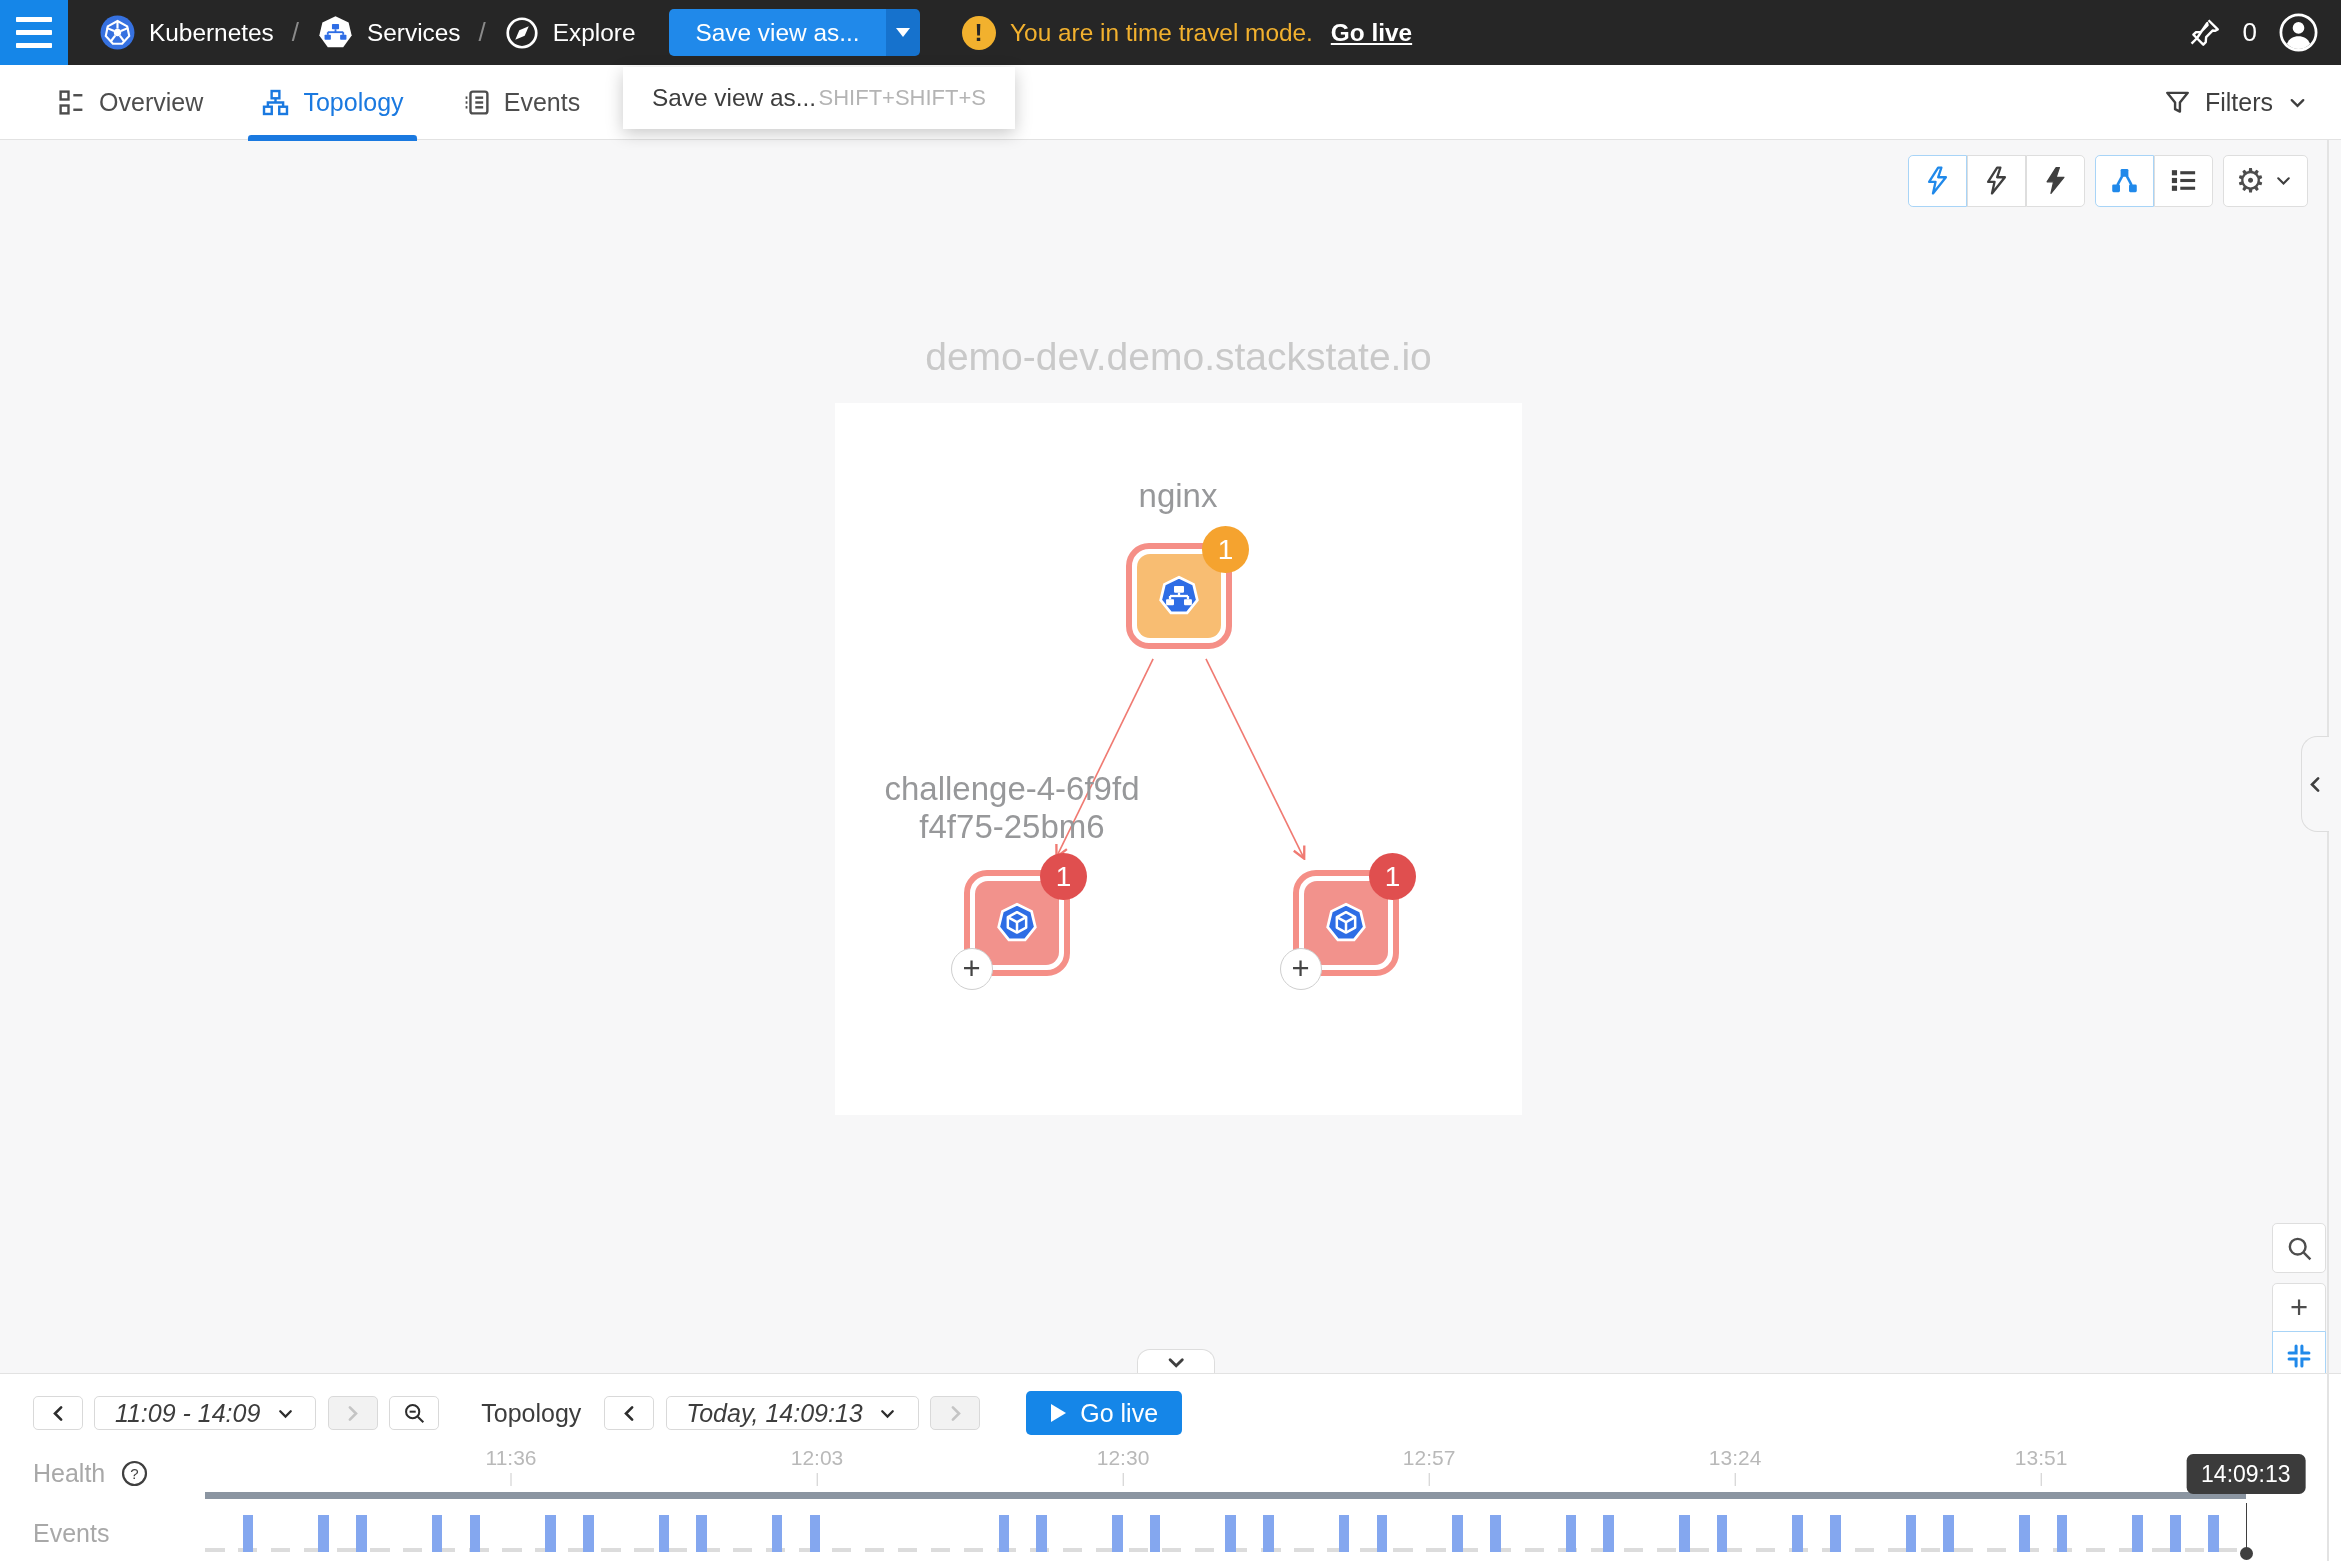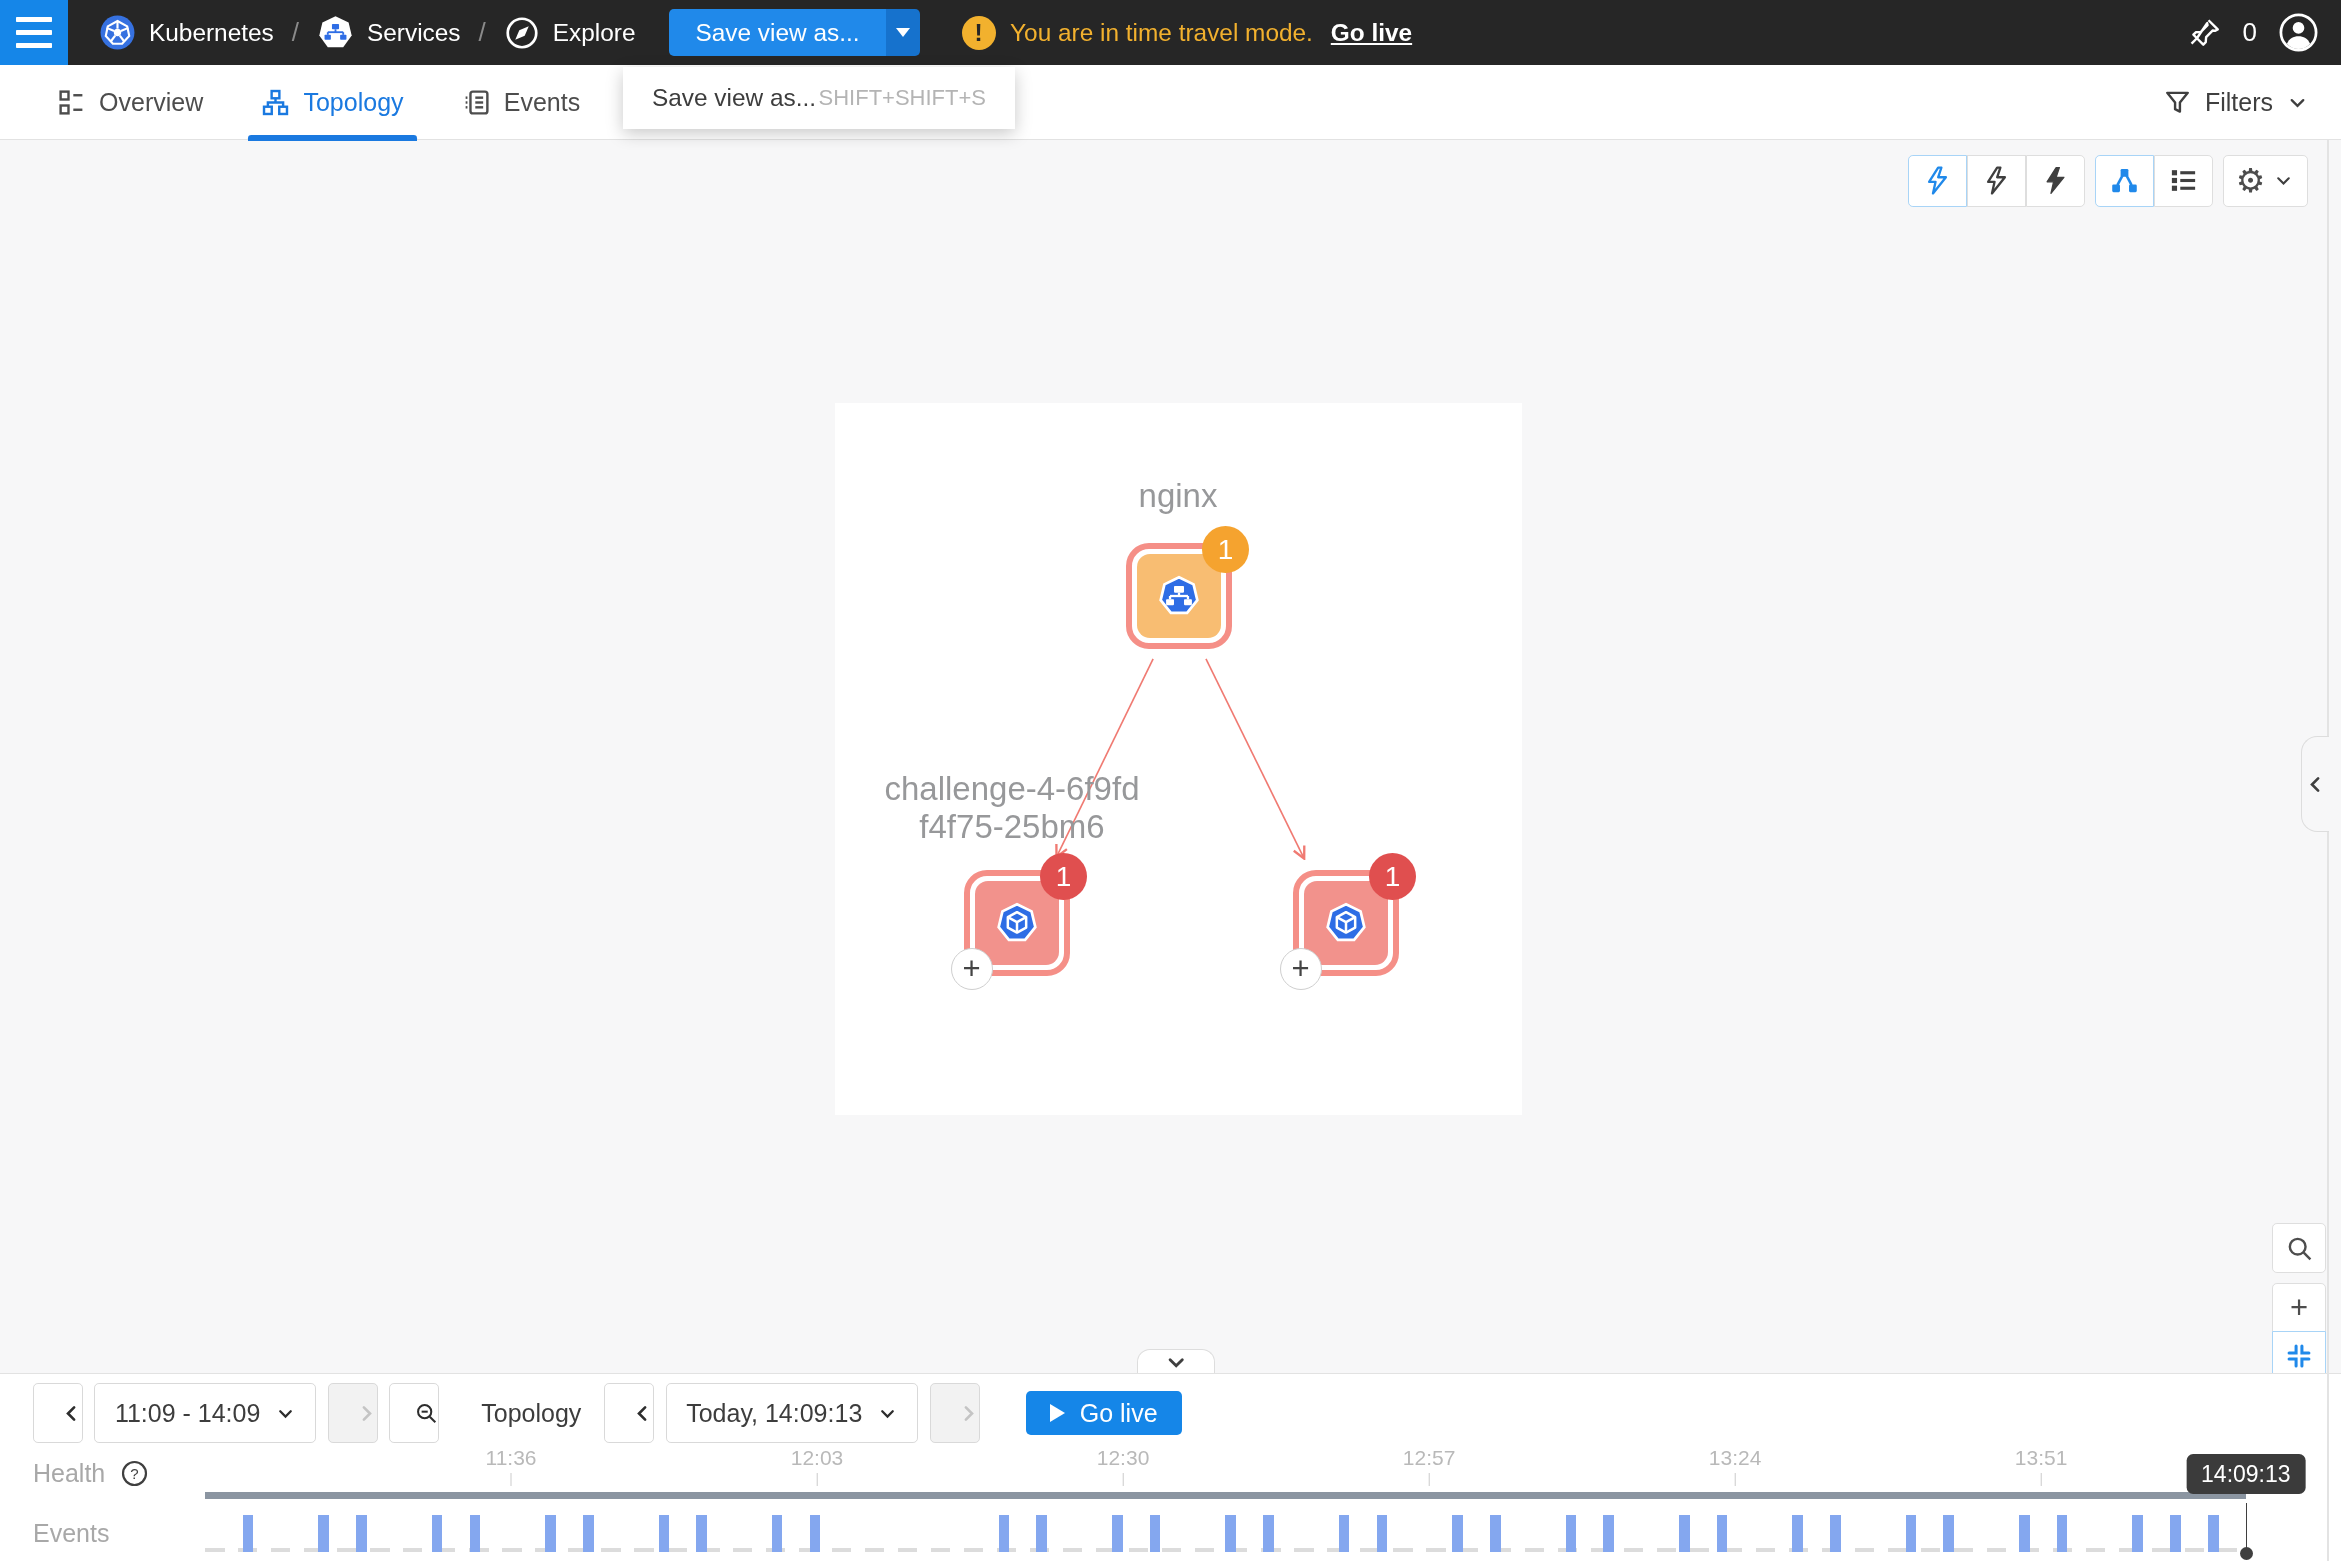--- a/index.html
+++ b/index.html
@@ -81,21 +81,21 @@
   .mbtn { width:54px; height:50px; background:#fff; border:1.6px solid #dedede; border-radius:4.9px; display:flex; align-items:center; justify-content:center; font-size:31px; color:#4d4d4d; cursor:pointer; }
   .mgroup { margin-top:9.8px; }
   .mgroup .mbtn { border-radius:0; margin-top:-1.6px; }
   .mgroup .mbtn:first-child { border-radius:4.9px 4.9px 0 0; margin-top:0; }
   .mgroup .mbtn:last-child { border-radius:0 0 4.9px 4.9px; }
   .mbtn.selected { border-color:#a8d4f7; position:relative; z-index:2; }
 
   
   .bottom { position:absolute; left:0; top:1373px; width:2342px; height:189px; background:#fff; border-top:1.6px solid #e2e2e2; }
   .controls { position:absolute; left:0; top:16.3px; height:46px; display:flex; align-items:center; }
-  .cbtn { height:60px; background:#fff; border:1.6px solid #d9d9d9; border-radius:4.9px; display:flex; align-items:center; justify-content:flex-end; cursor:pointer; }
+  .cbtn { height:34px; background:#fff; border:1.6px solid #d9d9d9; border-radius:4.9px; display:flex; align-items:center; justify-content:center; cursor:pointer;font-style:italic; }
   .cbtn.icon { width:50px; }
   .cbtn.disabled { background:#f2f2f2; cursor:default; }
   .cbtn.drop { padding:0 19.5px; gap:14.6px; font-size:25px; color:#3d3d3d; }
   .ctl-label { font-size:25px; color:#3d3d3d; }
   .golive-btn { height:44px; background:#1586e8; color:#fff; font-size:25px; border-radius:4.9px; display:flex; align-items:center; gap:14.6px; padding:0 24.4px; cursor:pointer; }
   .play-tri { width:0; height:0; border-top:9.8px solid transparent; border-bottom:9.8px solid transparent; border-left:15.5px solid #fff; }
 
   .track-labels { position:absolute; left:33px; top:81px; }
   .tl-row { display:flex; align-items:center; gap:14.6px; height:37px; font-size:25px; color:#a8a8a8; }
   .tl-row + .tl-row { margin-top:23px; }
@@ -317,20 +317,21 @@
       </div>
     </div>
     <div class="tbtn single wide">
       <span class="gear-glyph">⚙</span>
       <svg width="21" height="21" viewBox="0 0 24 24" fill="none" stroke="#3f3f3f" stroke-width="2.4" stroke-linecap="round">
           <path d="M6 9.5 L12 15.5 L18 9.5"></path>
         </svg>
     </div>
   </div>
 
+  <div class="cluster-title">demo-dev.demo.stackstate.io</div>
   <div class="cluster-box"></div>
 
   <svg class="edges-svg" viewBox="0 0 2880 1516" width="2342" height="1233">
     <defs>
       <marker id="arrow" viewBox="0 0 10 10" refX="8" refY="5" markerWidth="9" markerHeight="9" orient="auto-start-reverse">
         <path d="M1 1 L9 5 L1 9" fill="none" stroke="#f07a72" stroke-width="1.6"></path>
       </marker>
     </defs>
     <line x1="1418" y1="638" x2="1300" y2="880" stroke="#f07a72" stroke-width="2" marker-end="url(#arrow)"></line>
     <line x1="1483" y1="638" x2="1603" y2="882" stroke="#f07a72" stroke-width="2" marker-end="url(#arrow)"></line>

